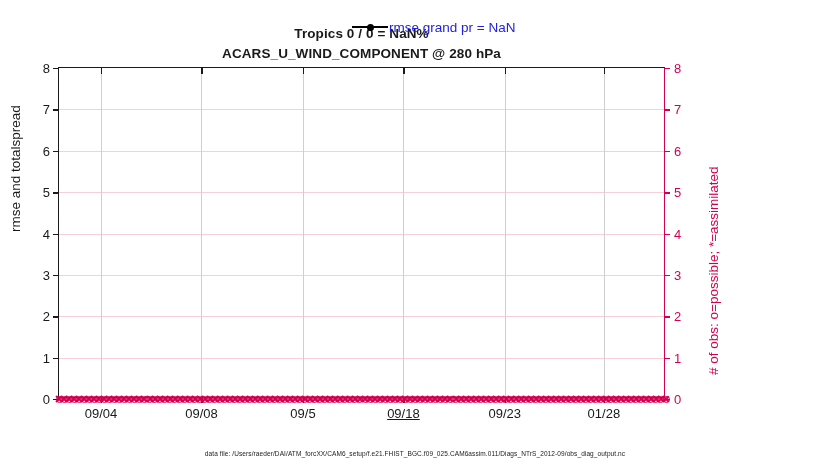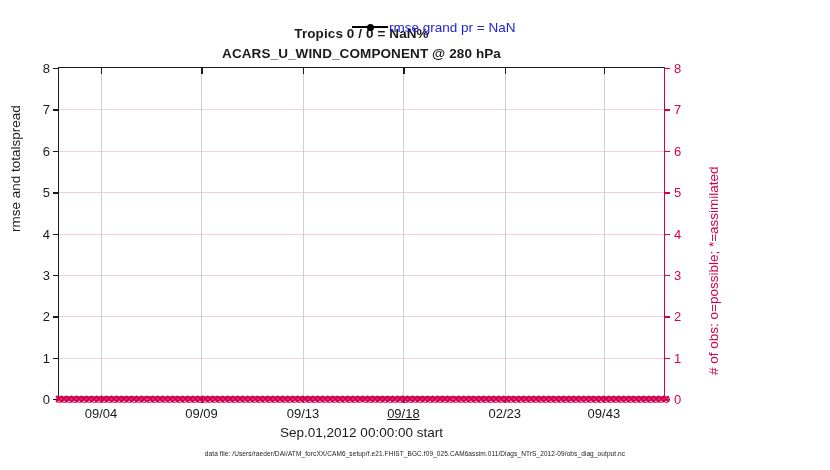--- a/index.html
+++ b/index.html
@@ -329,33 +329,33 @@
         <div class="ylabel-right" style="top: 41.375px;">7</div>
         <div class="ytick-right" style="top: 0px;"></div>
         <div class="ylabel-right" style="top: 0px;">8</div>
       </div>
     <div id="xticks">
         <div class="xtick" style="left: 42.0651px;"></div>
         <div class="xtick-top" style="left: 42.0651px;"></div>
         <div class="xlabel" style="left: 42.0651px;">09/04</div>
         <div class="xtick" style="left: 142.463px;"></div>
         <div class="xtick-top" style="left: 142.463px;"></div>
-        <div class="xlabel" style="left: 142.463px;">09/09</div>
+        <div class="xlabel" style="left: 142.463px;">09/08</div>
         <div class="xtick" style="left: 244.014px;"></div>
         <div class="xtick-top" style="left: 244.014px;"></div>
-        <div class="xlabel" style="left: 244.014px;">09/13</div>
+        <div class="xlabel" style="left: 244.014px;">09/5</div>
         <div class="xtick" style="left: 344.412px;"></div>
         <div class="xtick-top" style="left: 344.412px;"></div>
         <div class="xlabel" style="left: 344.412px; text-decoration: underline;">09/18</div>
         <div class="xtick" style="left: 445.781px;"></div>
         <div class="xtick-top" style="left: 445.781px;"></div>
-        <div class="xlabel" style="left: 445.781px;">02/23</div>
+        <div class="xlabel" style="left: 445.781px;">09/23</div>
         <div class="xtick" style="left: 544.904px;"></div>
         <div class="xtick-top" style="left: 544.904px;"></div>
-        <div class="xlabel" style="left: 544.904px;">09/43</div>
+        <div class="xlabel" style="left: 544.904px;">01/28</div>
       </div>
     <div id="obs-series" style="top: 331px;">
         <div class="obs-o" style="left: 0px;"></div>
         <div class="obs-x" style="left: 0px;"></div>
         <div class="obs-o" style="left: 5.01653px;"></div>
         <div class="obs-x" style="left: 5.01653px;"></div>
         <div class="obs-o" style="left: 10.0331px;"></div>
         <div class="obs-x" style="left: 10.0331px;"></div>
         <div class="obs-o" style="left: 15.0496px;"></div>
         <div class="obs-x" style="left: 15.0496px;"></div>
@@ -593,17 +593,16 @@
         <div class="obs-x" style="left: 596.967px;"></div>
         <div class="obs-o" style="left: 601.983px;"></div>
         <div class="obs-x" style="left: 601.983px;"></div>
         <div class="obs-o" style="left: 607px;"></div>
         <div class="obs-x" style="left: 607px;"></div>
       </div>
   </div>
 
   <div id="ylabel-title-left">rmse and totalspread</div>
   <div id="ylabel-title-right"># of obs: o=possible; *=assimilated</div>
-  <div id="xlabel-title">Sep.01,2012 00:00:00 start</div>
 
   <div id="caption">data file: /Users/raeder/DAI/ATM_forcXX/CAM6_setup/f.e21.FHIST_BGC.f09_025.CAM6assim.011/Diags_NTrS_2012-09/obs_diag_output.nc</div>
 
 </div>
 
 </body></html>

